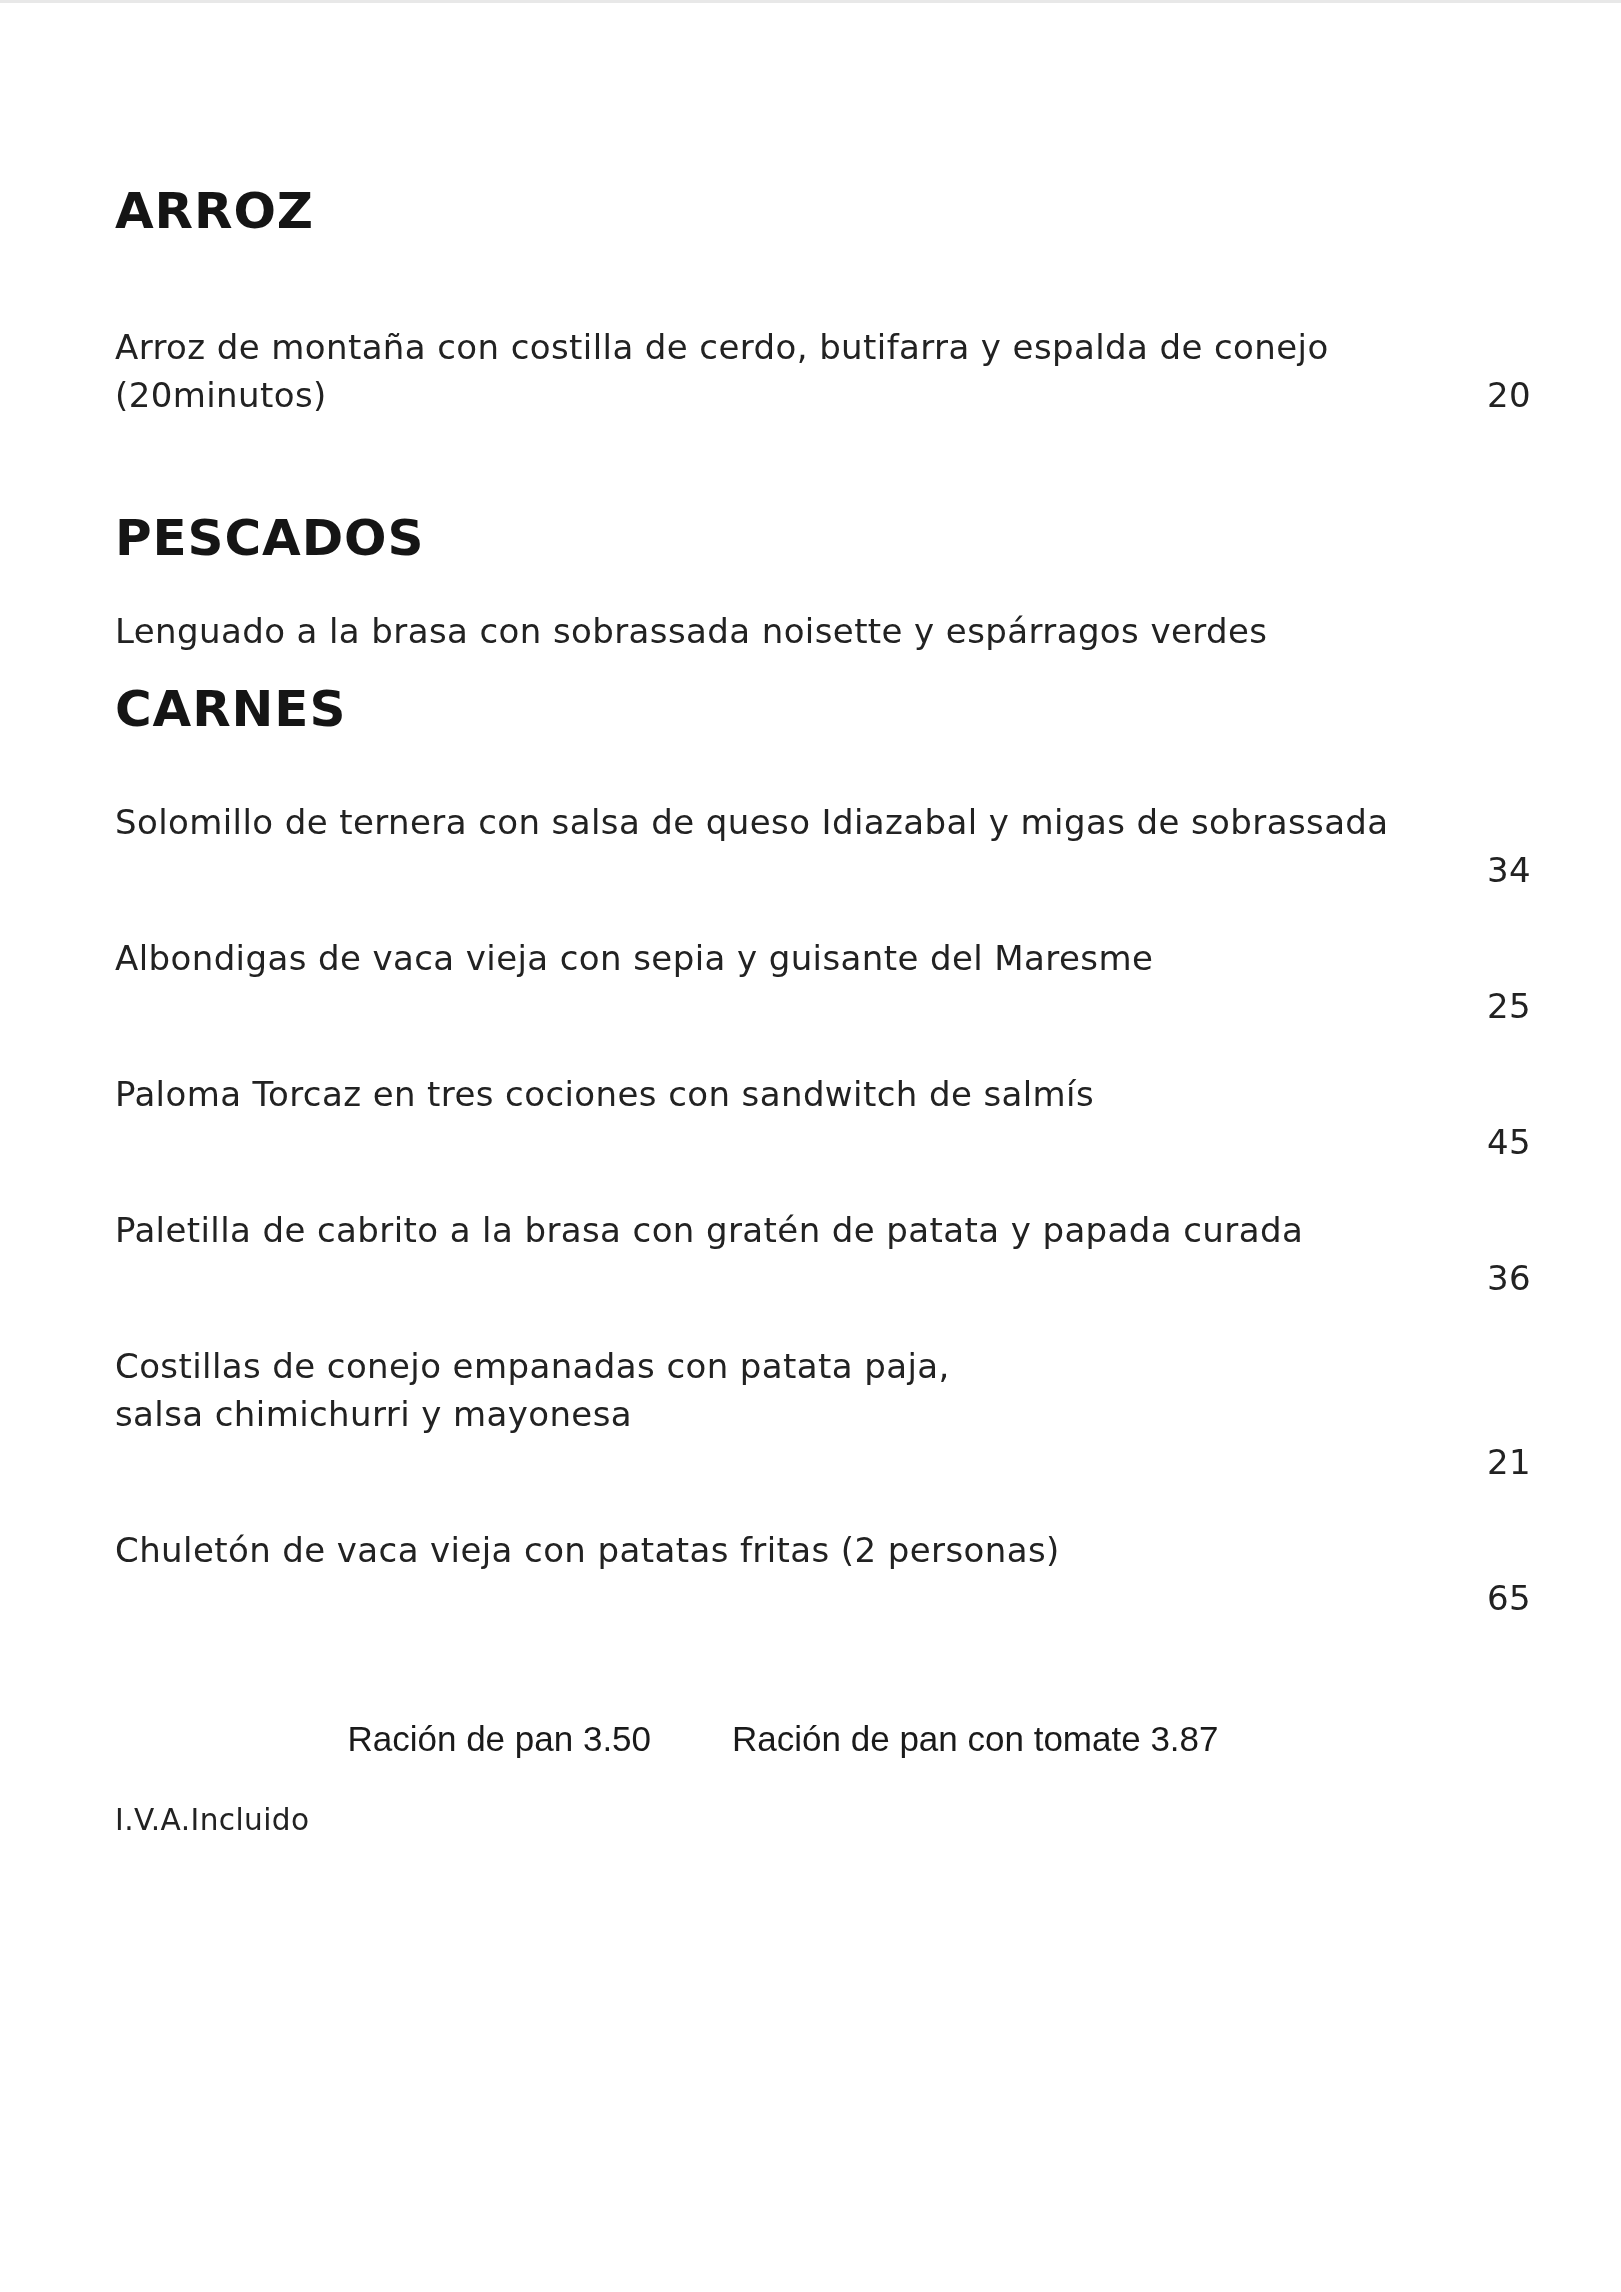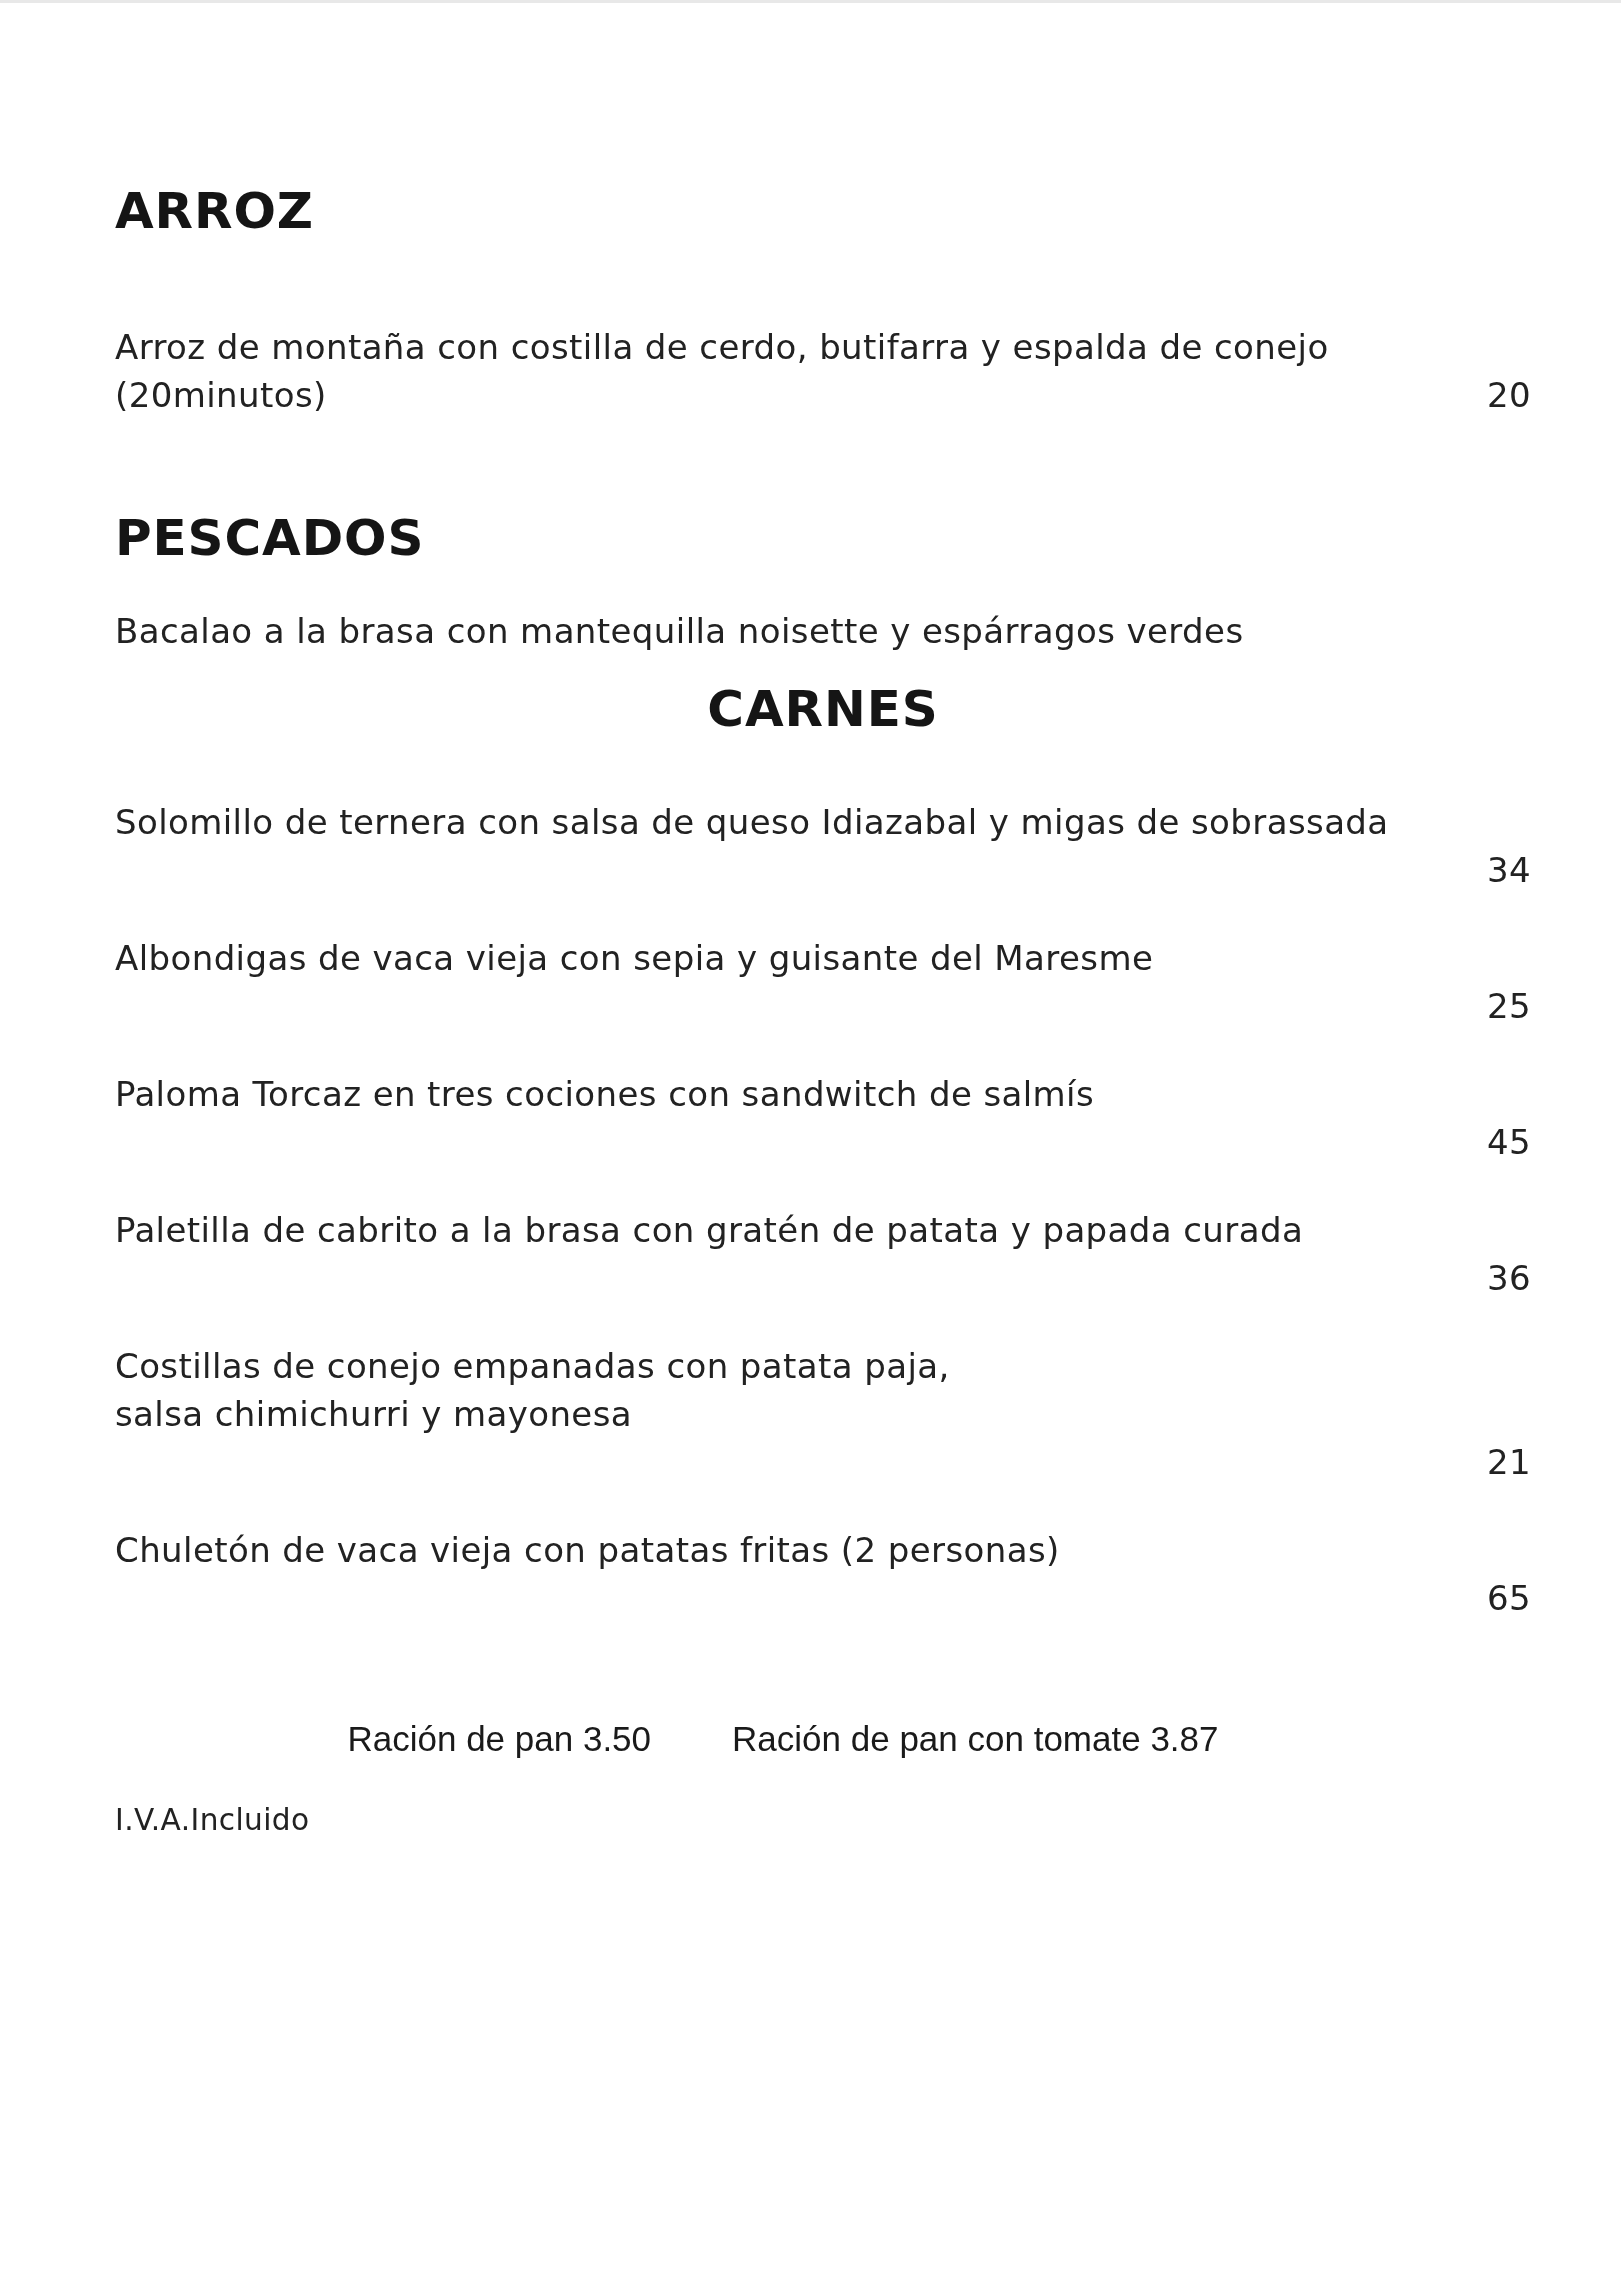--- a/index.html
+++ b/index.html
@@ -16,21 +16,21 @@
     overflow: hidden;
   }
   .section-title {
     font-size: 50px;
     font-weight: 700;
     line-height: 59px;
     letter-spacing: 0.9px;
     color: #151515;
   }
   #s2-title { margin-top: 90px; }
-  #s3-title { margin-top: 25px; text-align: center; }
+  #s3-title { margin-top: 25px; }
   .menu-item { margin-top: 40px; }
   #s1-item1 { margin-top: 82px; }
   #s2-item1 { margin-top: 67px; }
   #s2-item2 { margin-top: 39px; }
   #s3-item1 { margin-top: 59px; }
   .line, .price {
     font-size: 34px;
     line-height: 48px;
     letter-spacing: 0.4px;
     white-space: nowrap;
@@ -77,21 +77,21 @@
       <div class="line">(20minutos)</div>
     </div>
     <div class="price">20</div>
   </div>
 
   <div class="section-title" id="s2-title">PESCADOS</div>
 
 
   <div class="menu-item" id="s2-item2">
     <div class="item-lines">
-      <div class="line">Bacalao a la brasa con mantequilla noisette y espárragos verdes</div>
+      <div class="line">Lenguado a la brasa con sobrassada noisette y espárragos verdes</div>
     </div>
   </div>
 
   <div class="section-title" id="s3-title">CARNES</div>
 
   <div class="menu-item" id="s3-item1">
     <div class="item-lines">
       <div class="line">Solomillo de ternera con salsa de queso Idiazabal y migas de sobrassada</div>
     </div>
     <div class="price">34</div>

